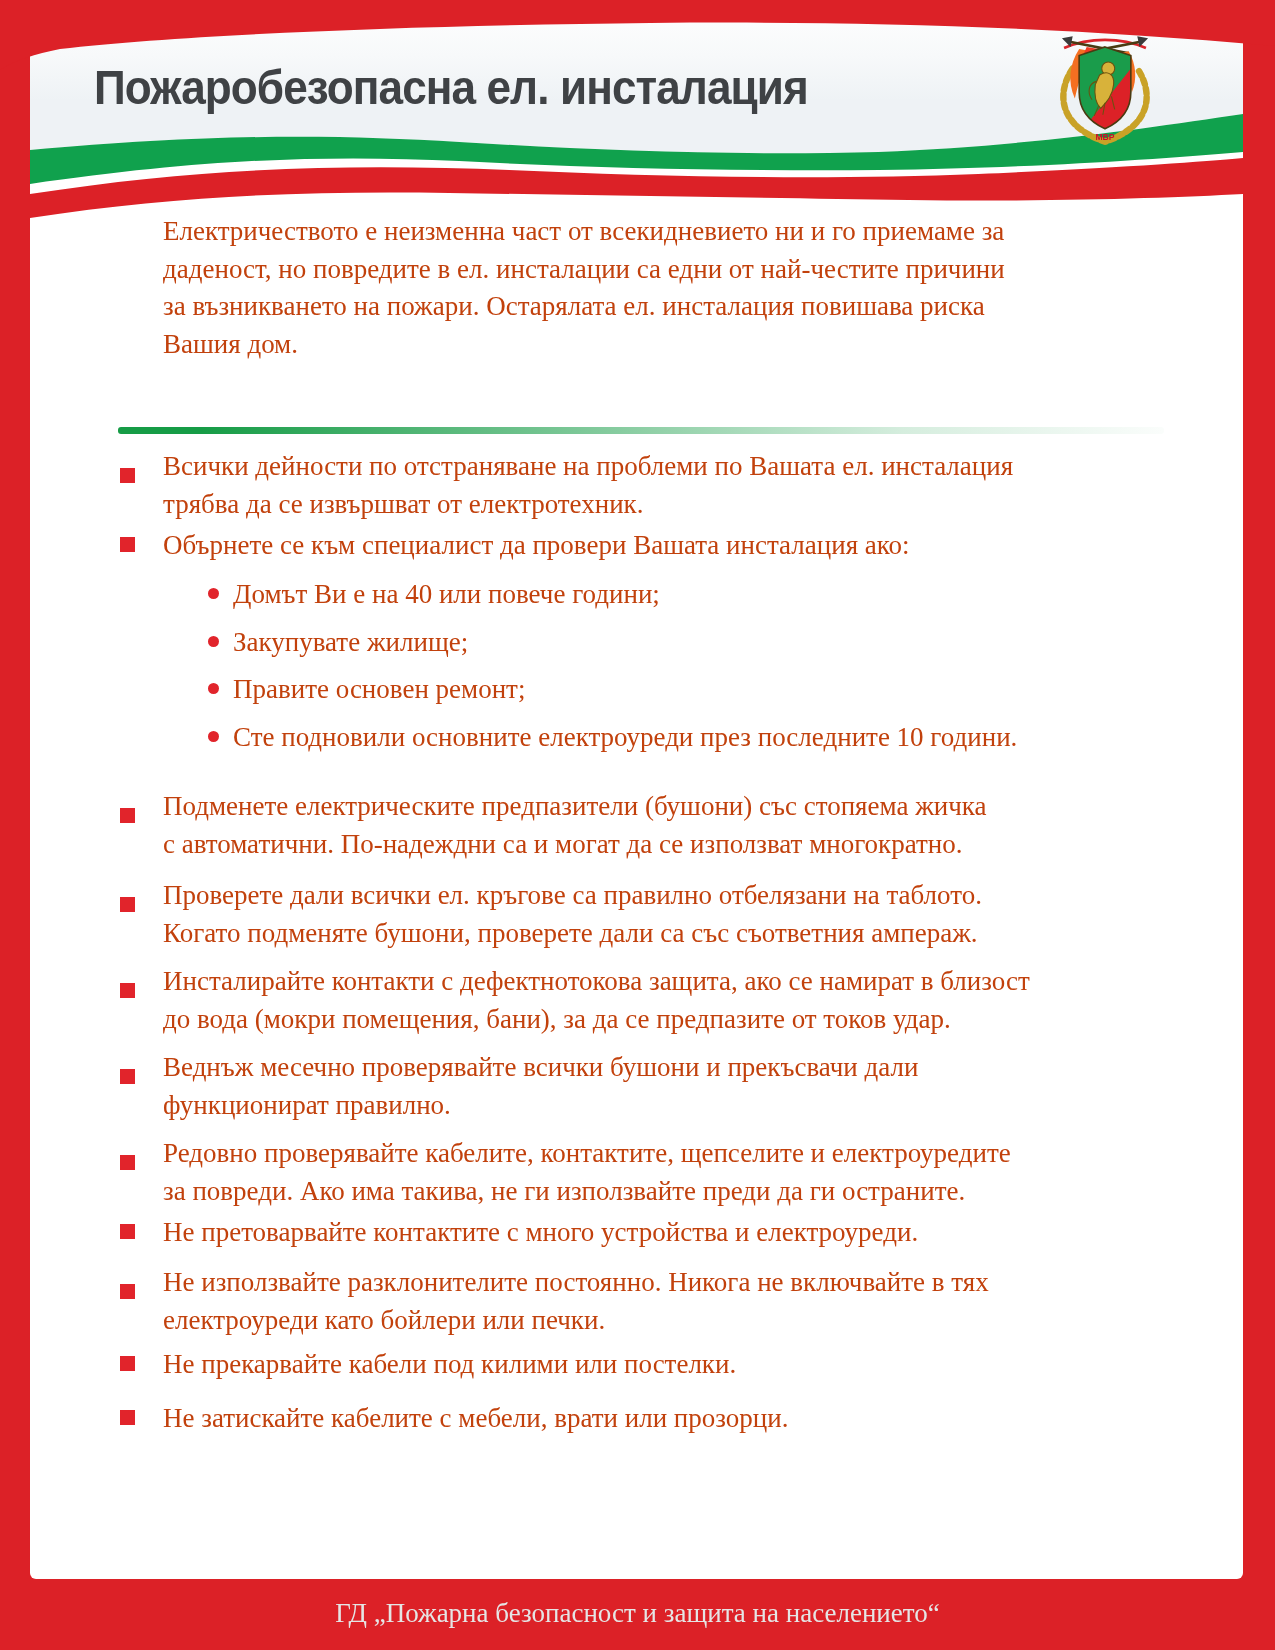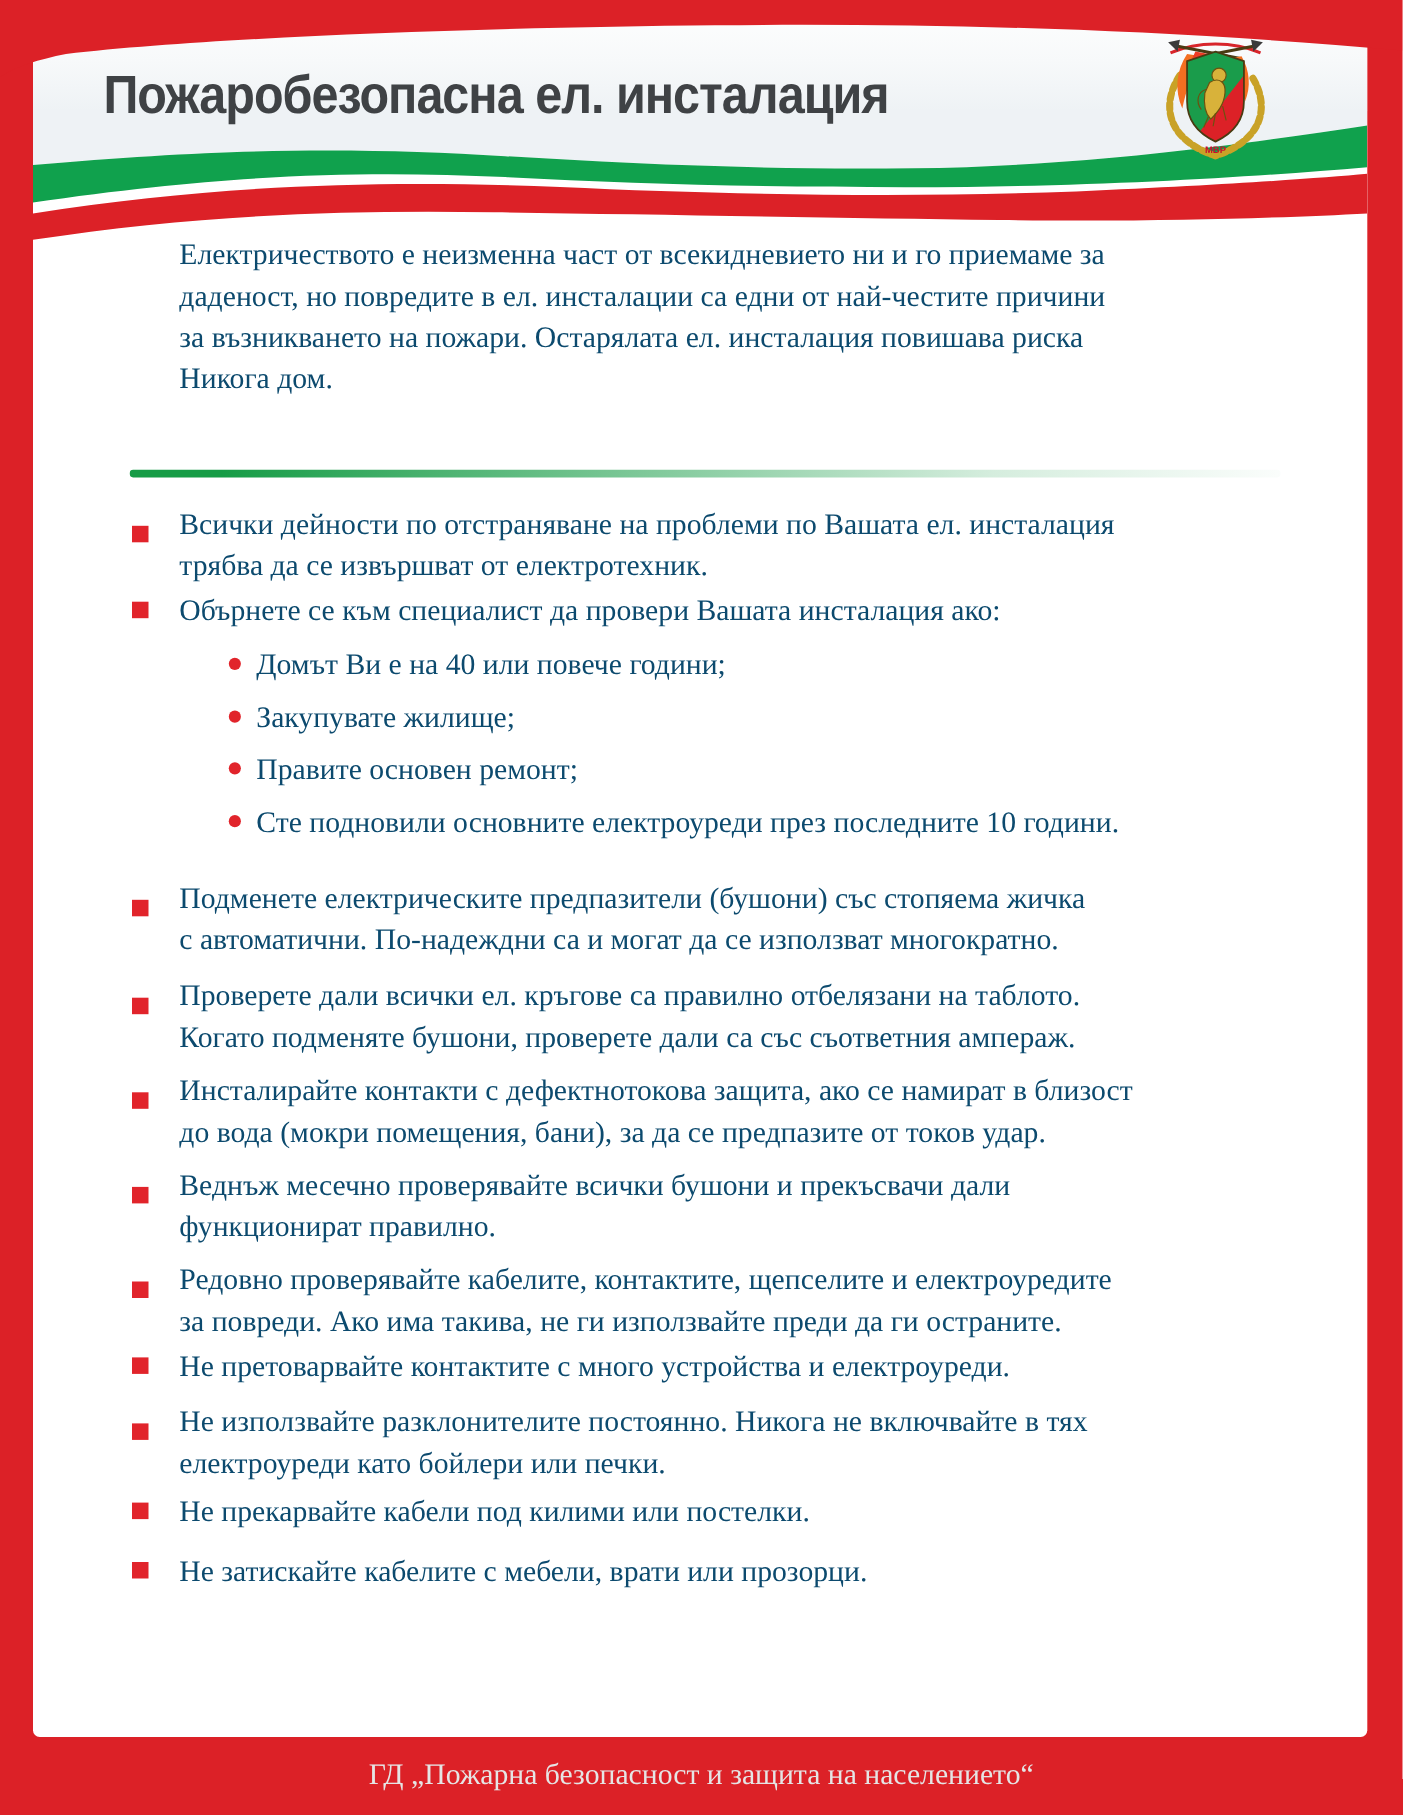--- a/index.html
+++ b/index.html
@@ -32,29 +32,29 @@
     font-weight:bold;font-size:49px;line-height:54px;
     color:#3f4245;letter-spacing:-1px;
     transform:scaleX(0.9);transform-origin:left top;
     white-space:nowrap;
   }
   .emblem{
     position:absolute;left:1020px;top:34px;width:110px;height:112px;z-index:5;
   }
   .line{display:block;white-space:nowrap;}
   .txt{
-    font-size:27px;line-height:37.5px;color:#0c4a6e;
+    font-size:27px;line-height:37.5px;color:#c2410c;
   }
   .intro{position:absolute;left:133px;top:213px;z-index:2;}
   .divider{
     position:absolute;left:88px;top:427px;width:1046px;height:7px;z-index:2;
     background:linear-gradient(90deg,#169c46 0%,#169c46 8%,rgba(22,156,70,0.55) 45%,rgba(22,156,70,0.18) 75%,rgba(22,156,70,0.02) 100%);
     border-radius:3px;
   }
-  .item{position:absolute;left:90px;display:flex;z-index:2;margin-top:10px;}
+  .item{position:absolute;left:90px;display:flex;z-index:2;}
   .sq{
     width:15px;height:15px;background:#e1242b;flex:none;margin-right:28px;
   }
   .m1 .sq{margin-top:10px;}
   .m2 .sq{margin-top:20px;}
   .sub{left:178px;justify-content:flex-end;}
   .dot{
     width:11px;height:11px;border-radius:50%;background:#e1242b;flex:none;
     margin-top:12px;margin-right:14px;
   }
@@ -103,21 +103,21 @@
       <path d="M44,67 L40,76 M50,64 L48,75 M56,58 L59,70" fill="none"></path>
       <path d="M42,44 C35,46 33,54 38,61" fill="none"></path>
     </g>
     <text x="50" y="98" text-anchor="middle" font-family="Liberation Sans, sans-serif" font-size="8" font-weight="bold" fill="#c8102e">МВР</text>
   </svg>
 
   <div class="intro txt">
     <span class="line">Електричеството е неизменна част от всекидневието ни и го приемаме за</span>
     <span class="line">даденост, но повредите в ел. инсталации са едни от най-честите причини</span>
     <span class="line">за възникването на пожари. Остарялата ел. инсталация повишава риска</span>
-    <span class="line">Никога дом.</span>
+    <span class="line">Вашия дом.</span>
   </div>
 
   <div class="divider"></div>
 
   <div class="item m2" style="top:448px">
     <span class="sq"></span>
     <div class="txt">
       <span class="line">Всички дейности по отстраняване на проблеми по Вашата ел. инсталация</span>
       <span class="line">трябва да се извършват от електротехник.</span>
     </div>

